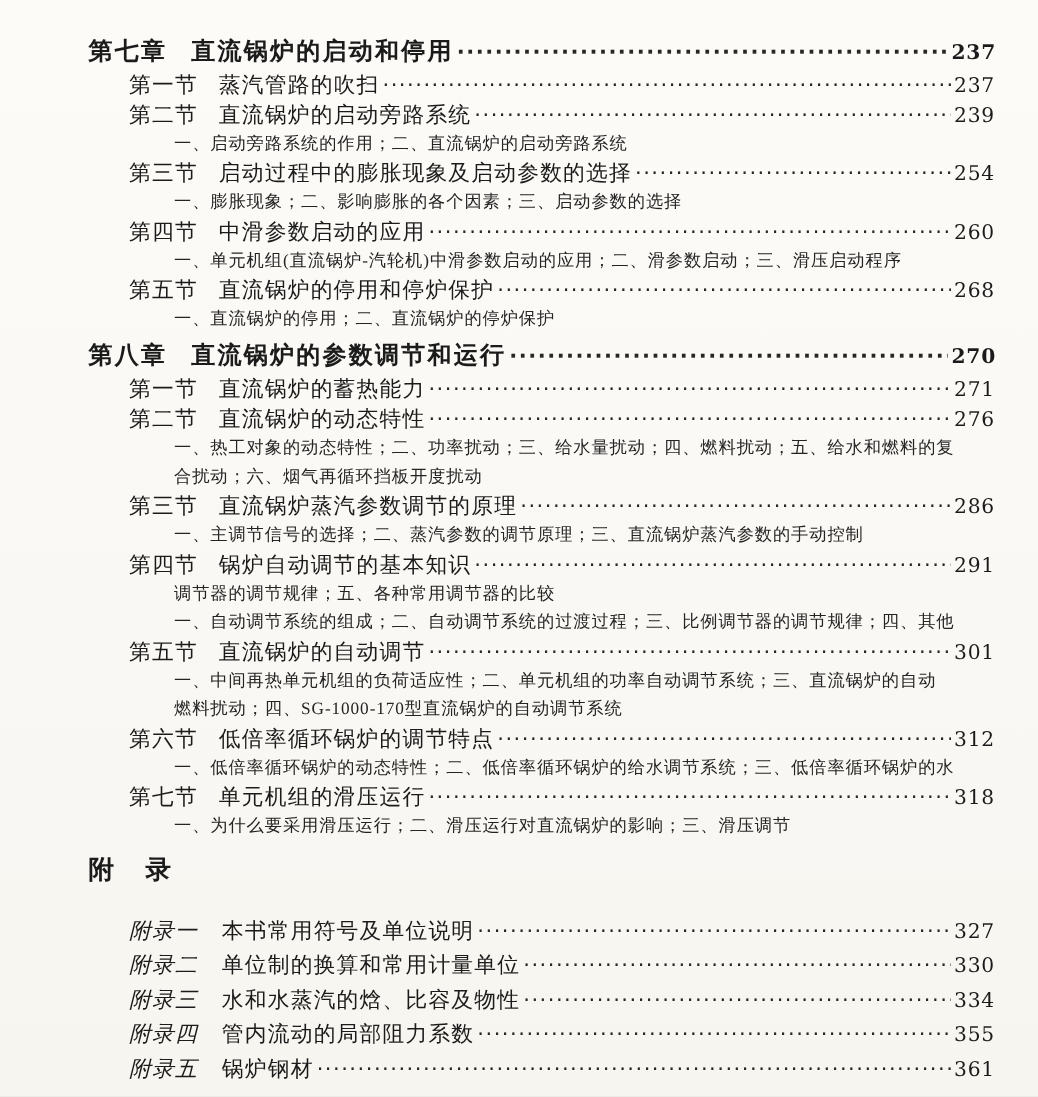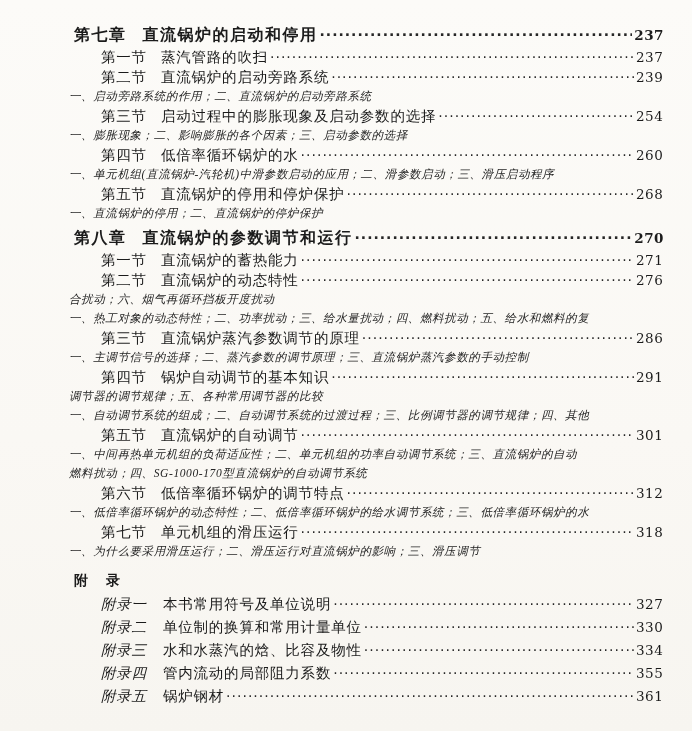--- a/index.html
+++ b/index.html
@@ -7,21 +7,21 @@
     padding: 0;
     background: #e9e7e2;
   }
   .page {
     position: relative;
     width: 692px;
     height: 731px;
     margin: 0;
     background: linear-gradient(180deg, #fcfbf8 0%, #faf8f4 60%, #f7f5f0 100%);
     box-sizing: border-box;
-    padding: 24px 28px 8px 16px;
+    padding: 24px 28px 8px 1px;
     overflow: hidden;
     color: #1b1b1b;
     font-family: "Liberation Serif", "DejaVu Serif", serif;
   }
   .toc-list { width: 100%; }
 
   .row {
     display: flex;
     align-items: baseline;
   }
@@ -72,39 +72,38 @@
   .row.chapter .lbl { margin-right: 16px; }
 
   .row.section {
     margin-left: 85px;
     font-size: 14.5px;
     line-height: 20px;
     letter-spacing: 0.8px;
   }
 
   .subline {
-    margin-left: 53px;
+    margin-left: 115px;
     font-size: 11.5px;
     line-height: 19px;
     letter-spacing: 0.6px;
     color: #242424;
     white-space: nowrap;
     overflow: hidden;
-    font-style: italic;
   }
 
   .row.appendix-head {
     margin-left: 58px;
     font-family: "Liberation Sans", "DejaVu Sans", sans-serif;
     font-weight: bold;
-    font-size: 14px;
+    font-size: 17px;
     line-height: 22px;
     letter-spacing: 2px;
     margin-top: 8px;
-    margin-bottom: 2px;
+    margin-bottom: 19px;
   }
 
   .row.appendix {
     margin-left: 85px;
     font-size: 14.5px;
     line-height: 23px;
     letter-spacing: 0.8px;
   }
   .row.appendix .lbl { margin-right: 16px; font-style: italic; }
 </style>
@@ -134,21 +133,21 @@
       <div class="subline">一、启动旁路系统的作用；二、直流锅炉的启动旁路系统</div>
       <div class="row section">
         <span class="lbl">第三节</span>
         <span class="ttl">启动过程中的膨胀现象及启动参数的选择</span>
         <span class="dots"></span>
         <span class="pg">254</span>
       </div>
       <div class="subline">一、膨胀现象；二、影响膨胀的各个因素；三、启动参数的选择</div>
       <div class="row section">
         <span class="lbl">第四节</span>
-        <span class="ttl">低倍率循环锅炉的水</span>
+        <span class="ttl">中滑参数启动的应用</span>
         <span class="dots"></span>
         <span class="pg">260</span>
       </div>
       <div class="subline">一、单元机组(直流锅炉-汽轮机)中滑参数启动的应用；二、滑参数启动；三、滑压启动程序</div>
       <div class="row section">
         <span class="lbl">第五节</span>
         <span class="ttl">直流锅炉的停用和停炉保护</span>
         <span class="dots"></span>
         <span class="pg">268</span>
       </div>
@@ -164,22 +163,22 @@
         <span class="ttl">直流锅炉的蓄热能力</span>
         <span class="dots"></span>
         <span class="pg">271</span>
       </div>
       <div class="row section">
         <span class="lbl">第二节</span>
         <span class="ttl">直流锅炉的动态特性</span>
         <span class="dots"></span>
         <span class="pg">276</span>
       </div>
+      <div class="subline">一、热工对象的动态特性；二、功率扰动；三、给水量扰动；四、燃料扰动；五、给水和燃料的复</div>
       <div class="subline">合扰动；六、烟气再循环挡板开度扰动</div>
-      <div class="subline">一、热工对象的动态特性；二、功率扰动；三、给水量扰动；四、燃料扰动；五、给水和燃料的复</div>
       <div class="row section">
         <span class="lbl">第三节</span>
         <span class="ttl">直流锅炉蒸汽参数调节的原理</span>
         <span class="dots"></span>
         <span class="pg">286</span>
       </div>
       <div class="subline">一、主调节信号的选择；二、蒸汽参数的调节原理；三、直流锅炉蒸汽参数的手动控制</div>
       <div class="row section">
         <span class="lbl">第四节</span>
         <span class="ttl">锅炉自动调节的基本知识</span>

